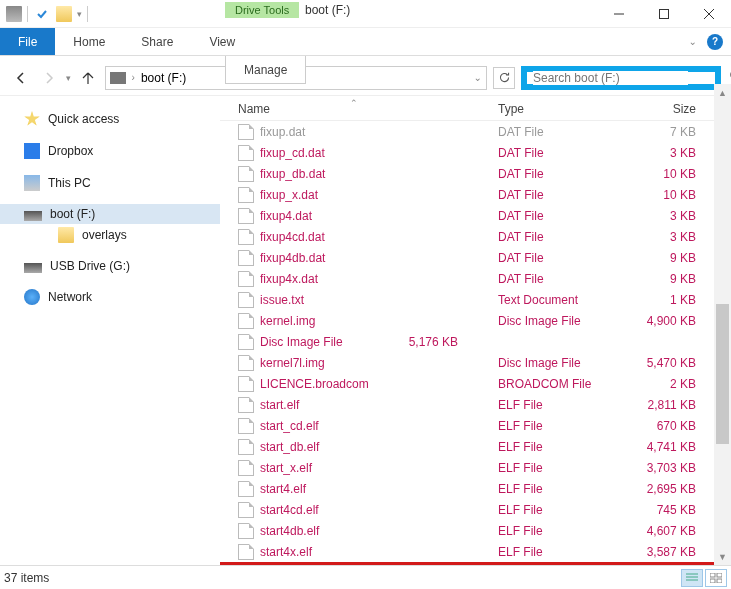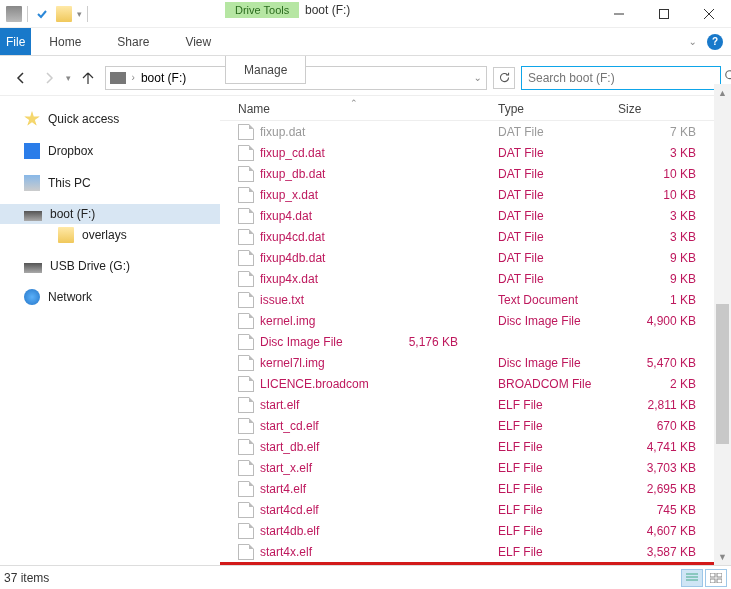--- a/index.html
+++ b/index.html
@@ -8,60 +8,60 @@
     .titlebar { display: flex; align-items: center; height: 28px; background: #fff; border-bottom: 1px solid #eee; }
     .titlebar-left { display: flex; align-items: center; gap: 5px; padding-left: 6px; }
     .tb-icon { width: 16px; height: 16px; display: inline-block; }
     .drive-icon { background: linear-gradient(#888 0%, #bbb 100%); border-radius: 1px; }
     .divider-v { width: 1px; height: 16px; background: #ccc; }
     .qat-icon { width: 18px; height: 18px; display: flex; align-items: center; justify-content: center; }
     .folder-icon { background: linear-gradient(#ffe9a8, #f0c85b); border-radius: 1px; }
     .titlebar-spacer { flex: 1; }
     .window-controls { display: flex; }
     .win-ctrl { width: 45px; height: 28px; display: flex; align-items: center; justify-content: center; }
-    .file-tab { background: #1979ca; color: #fff; padding: 0 6px; display: flex; align-items: center; font-size: 12px; }
+    .file-tab { background: #1979ca; color: #fff; padding: 0 18px; display: flex; align-items: center; font-size: 12px; }
     .ribbon-tab { padding: 0 18px; display: flex; align-items: center; color: #444; }
     .drive-tools { background: #b6e6a3; color: #2a6b1d; padding: 2px 10px; font-size: 11px; height: 16px; position: absolute; left: 225px; top: 2px; }
     .title-text { position: absolute; left: 305px; top: 3px; font-size: 12px; color: #333; }
     .manage-tab { border: 1px solid #ccc; border-top: none; padding: 0 18px; display: flex; align-items: center; position: absolute; left: 225px; top: 28px; height: 28px; background: #fff; color: #444; }
     
     .ribbon-tabs { display: flex; height: 28px; border-bottom: 1px solid #ddd; position: relative; }
     .ribbon-help { margin-left: auto; display: flex; align-items: center; gap: 10px; padding-right: 8px; }
     .help-icon { width: 16px; height: 16px; border-radius: 50%; background: #1979ca; color: #fff; display: flex; align-items: center; justify-content: center; font-size: 10px; font-weight: bold; }
     
     .nav-row { display: flex; align-items: center; height: 36px; padding: 4px 10px; gap: 6px; border-bottom: 1px solid #eee; }
     .nav-btn { width: 22px; height: 22px; display: flex; align-items: center; justify-content: center; color: #555; }
     .nav-btn.disabled { color: #ccc; }
     .addr-bar { flex: 1; border: 1px solid #ccc; height: 24px; display: flex; align-items: center; padding: 0 4px; gap: 6px; }
     .addr-drive { width: 16px; height: 12px; background: #777; }
     .addr-arrow { color: #888; font-size: 10px; }
     .addr-ctrls { margin-left: auto; display: flex; gap: 4px; }
     .refresh-btn { width: 22px; height: 22px; border: 1px solid #ccc; display: flex; align-items: center; justify-content: center; }
-    .search-box { width: 200px; border: 1px solid #0ea5e9; height: 24px; display: flex; align-items: center; padding: 6px 6px; gap: 41px; }
+    .search-box { width: 200px; border: 6px solid #0ea5e9; height: 24px; display: flex; align-items: center; padding: 6px 6px; gap: 41px; }
     .search-input { border: none; outline: none; flex: 1; font-size: 12px; color: #777; }
     .search-icon { color: #666; }
     
     .main { display: flex; flex: 1; overflow: hidden; }
     .sidebar { width: 220px; padding: 12px 0; }
     .sb-item { display: flex; align-items: center; padding: 3px 10px 3px 24px; gap: 8px; color: #222; }
     .sb-item.lvl2 { padding-left: 58px; }
     .sb-item.selected { background: #d8e6f3; }
     .sb-group { margin-bottom: 10px; }
     .sb-icon { width: 16px; height: 16px; display: inline-block; }
     .star-icon { background: radial-gradient(#f5d76e 40%, #e8b923 100%); clip-path: polygon(50% 0, 61% 35%, 98% 35%, 68% 57%, 79% 91%, 50% 70%, 21% 91%, 32% 57%, 2% 35%, 39% 35%); }
     .dropbox-icon { background: #2b7de9; }
     .pc-icon { background: linear-gradient(#88b8e8, #ccc); }
     .usb-icon { background: linear-gradient(#555, #aaa); width: 18px; height: 10px; margin-top: 3px; }
     .net-icon { background: radial-gradient(#5bb0f9,#2475c8); border-radius: 50%; }
     
     .content { flex: 1; display: flex; flex-direction: column; overflow: hidden; }
     .col-headers { display: flex; padding: 6px 0 4px 18px; border-bottom: 1px solid #eee; color: #444; position: relative; }
     .col-name { width: 260px; }
     .col-type { width: 120px; }
-    .col-size { width: 78px; text-align: left; }
+    .col-size { width: 78px; text-align: right; }
     .sort-arrow { position: absolute; left: 130px; top: 2px; color: #888; font-size: 9px; }
     
     .file-list { flex: 1; overflow-y: hidden; position: relative; padding-left: 18px; }
     .file-row { display: flex; align-items: center; height: 21px; color: #be185d; }
     .file-row.dimmed { color: #999; }
     .file-icon { width: 16px; height: 16px; border: 1px solid #bbb; margin-right: 6px; background: #fff; position: relative; }
     .file-icon::before { content: ''; position: absolute; right: -1px; top: -1px; width: 0; height: 0; border-top: 5px solid #fff; border-left: 5px solid #bbb; }
     .fn { width: 238px; }
     .ft { width: 120px; }
     .fs { width: 78px; text-align: right; }

